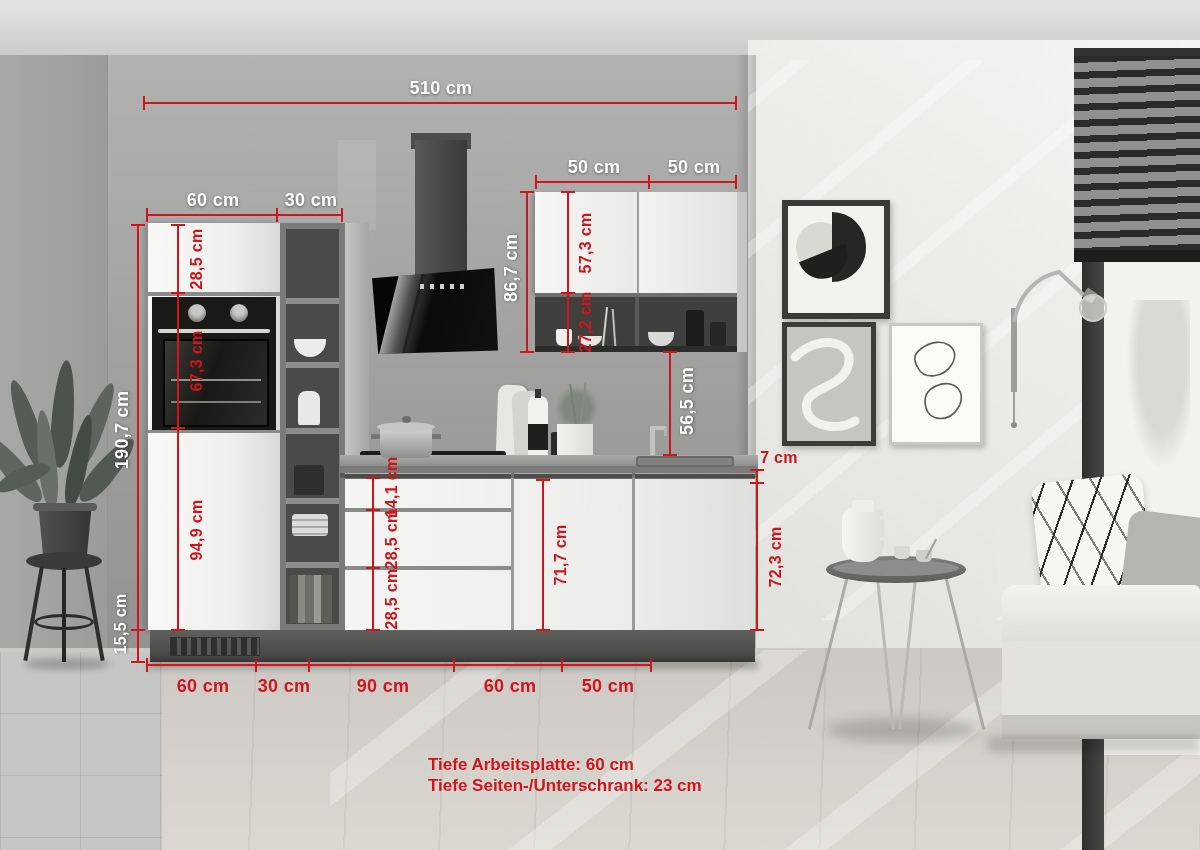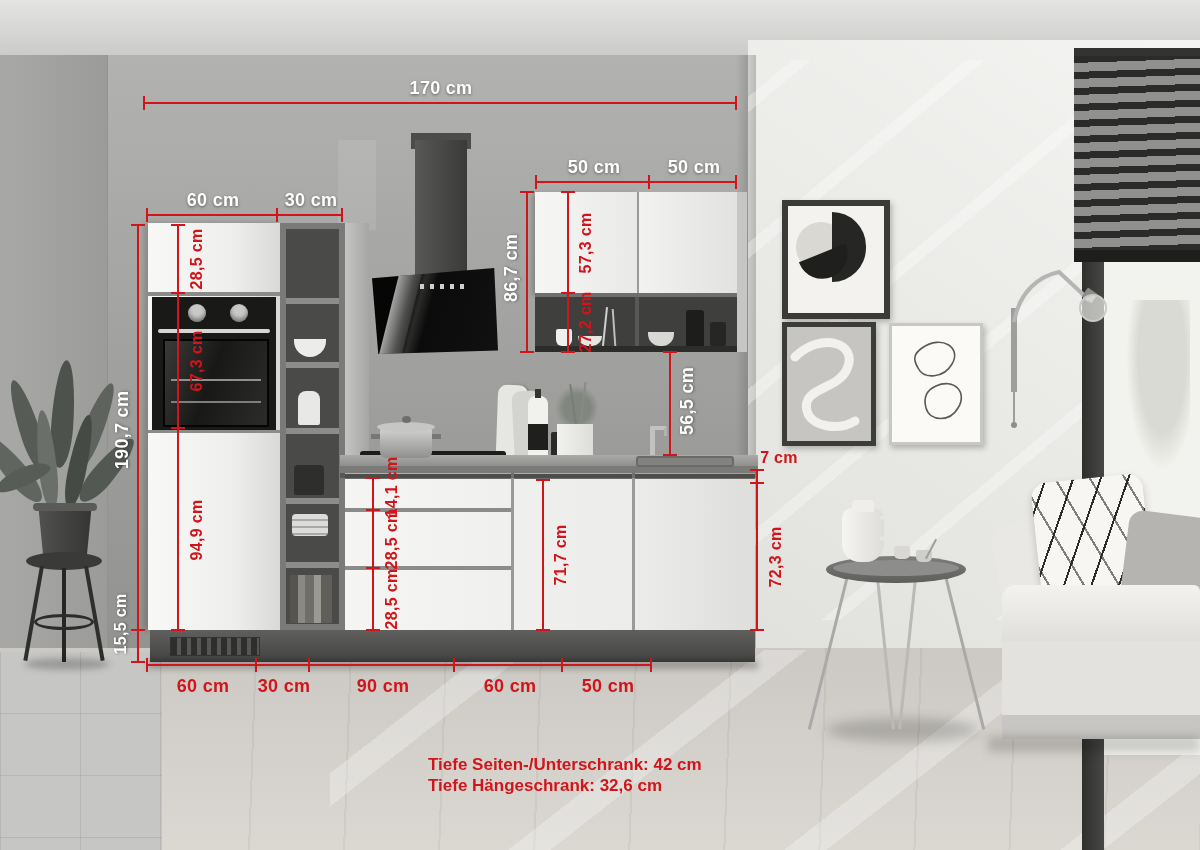--- a/index.html
+++ b/index.html
@@ -203,21 +203,21 @@
   <div class="abs" style="left:852px;top:500px;width:22px;height:12px;background:#efeeeb;border-radius:4px 4px 0 0;z-index:6;"></div>
   <div class="abs" style="left:880px;top:516px;width:14px;height:24px;border:3px solid #e6e5e2;border-left:none;border-radius:0 12px 12px 0;box-sizing:border-box;z-index:6;"></div>
   <div class="abs" style="left:894px;top:546px;width:16px;height:13px;background:#d9d8d5;border-radius:2px 2px 5px 5px;z-index:6;"></div>
   <div class="abs" style="left:916px;top:550px;width:16px;height:12px;background:#cfcecb;border-radius:2px 2px 5px 5px;z-index:6;"></div>
   <div class="abs" style="left:930px;top:538px;width:2px;height:22px;background:#9e9e9c;transform:rotate(28deg);z-index:6;"></div>
 
   <div class="dline h" style="left:145px;top:102px;width:592px;">
       <i style="left:0"></i>
       <i style="left:592px"></i>
     </div>
-  <div class="dlab wht ctr big" style="left:441px;top:88px;">170 cm</div>
+  <div class="dlab wht ctr big" style="left:441px;top:88px;">510 cm</div>
 
   <div class="dline h" style="left:537px;top:181px;width:200px;">
       <i style="left:0"></i>
       <i style="left:113px"></i>
       <i style="left:200px"></i>
     </div>
   <div class="dlab wht ctr big" style="left:594px;top:167px;">50 cm</div>
   <div class="dlab wht ctr big" style="left:694px;top:167px;">50 cm</div>
 
   <div class="dline h" style="left:148px;top:214px;width:195px;">
@@ -300,17 +300,17 @@
       <i style="left:415px"></i>
       <i style="left:504px"></i>
     </div>
   <div class="dlab red ctr big" style="left:203px;top:686px;">60 cm</div>
   <div class="dlab red ctr big" style="left:284px;top:686px;">30 cm</div>
   <div class="dlab red ctr big" style="left:383px;top:686px;">90 cm</div>
   <div class="dlab red ctr big" style="left:510px;top:686px;">60 cm</div>
   <div class="dlab red ctr big" style="left:608px;top:686px;">50 cm</div>
 
   <div class="notes" style="left:428px;top:754px;">
-    <div>Tiefe Seiten-/Unterschrank: 42 cm</div>
-    <div>Tiefe Hängeschrank: 32,6 cm</div>
+    <div>Tiefe Arbeitsplatte: 60 cm</div>
+    <div>Tiefe Seiten-/Unterschrank: 23 cm</div>
   </div>
 
 </div>
 
 </body></html>

